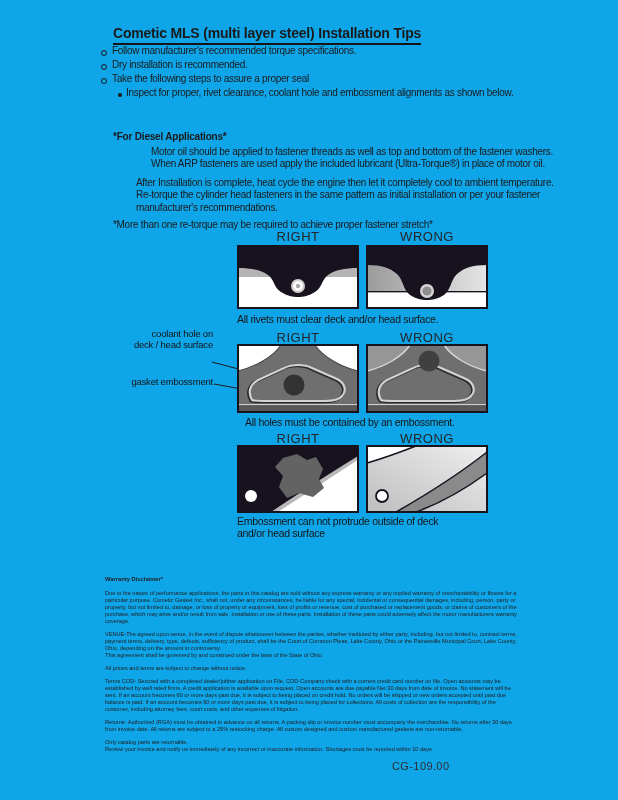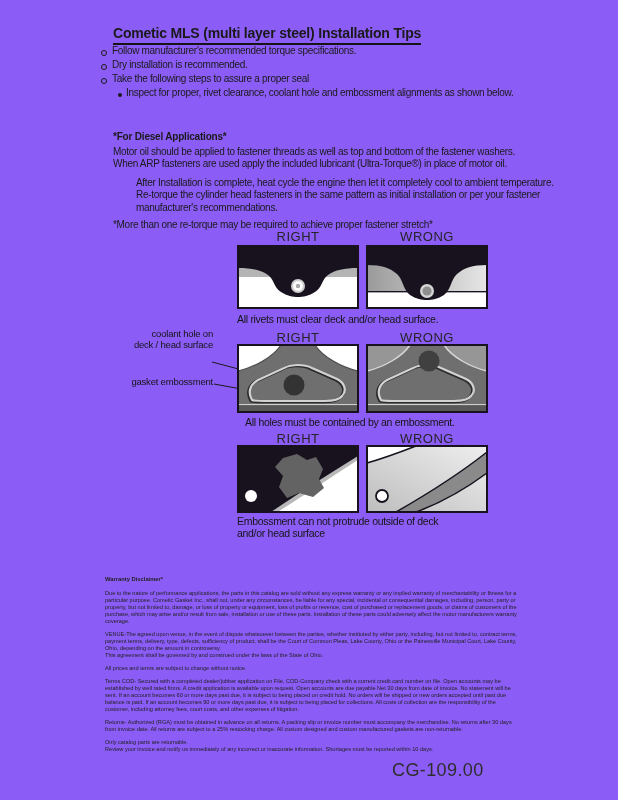--- a/index.html
+++ b/index.html
@@ -1,16 +1,16 @@
 <!DOCTYPE html>
 <html><head>
 <meta charset="utf-8">
 <style>
   html,body{margin:0;padding:0;background:#e8e8e8;}
-  .page{position:relative;width:618px;height:800px;background:#8b5cf6;overflow:hidden;
+  .page{position:relative;width:618px;height:800px;background:#0ea5e9;overflow:hidden;
         font-family:"Liberation Sans", sans-serif;color:#1a1a1a;}
   .abs{position:absolute;}
 
   
   .doc-title{font-size:14px;font-weight:bold;border-bottom:2px solid #151515;padding-bottom:2px;
              letter-spacing:-0.2px;display:inline-block;}
   .bullet-row{display:flex;align-items:center;line-height:12px;font-size:10px;
               letter-spacing:-0.3px;white-space:nowrap;margin-bottom:2px;}
   .marker-hollow{width:4px;height:4px;border:1px solid #1a1a1a;border-radius:50%;
                  display:inline-block;margin:3px 5px 0 0;flex:none;}
@@ -30,21 +30,21 @@
   .annotation{position:absolute;width:125px;text-align:right;font-size:9.5px;
               letter-spacing:-0.2px;line-height:11px;color:#151515;}
 
   
   .disclaimer{position:absolute;left:105px;top:576px;width:415px;font-size:5.6px;
               line-height:7px;letter-spacing:0;color:#222;}
   .disclaimer .dp{margin:0 0 6px 0;}
   .disclaimer .dp.tight{margin:0;}
   .disc-head{font-weight:bold;margin:0 0 7px 0;font-size:5.8px;}
 
-  .page-number{position:absolute;left:392px;top:760px;font-size:18px;letter-spacing:0.4px;color:#2e2e2e;}
+  .page-number{position:absolute;left:392px;top:760px;font-size:11px;letter-spacing:0.4px;color:#2e2e2e;}
 </style>
 </head>
 <body>
 
 <div class="page">
 
   <div class="abs" style="left:113px;top:24px;">
     <span class="doc-title">Cometic MLS (multi layer steel) Installation Tips</span>
   </div>
 
@@ -62,21 +62,21 @@
       <span>Take the following steps to assure a proper seal</span>
     </div>
     <div class="bullet-row sub-indent">
       <span class="marker-solid"></span>
       <span>Inspect for proper, rivet clearance, coolant hole and embossment alignments as shown below.</span>
     </div>
   </div>
 
   <div class="abs" style="left:113px;top:119px;">
     <div class="section-heading">*For Diesel Applications*</div>
-    <div class="body-para" style="margin-top:4px;">Motor oil should be applied to fastener threads as well as top and bottom of the fastener washers. When ARP fasteners are used apply the included lubricant (Ultra-Torque®) in place of motor oil.</div>
+    <div class="body-para" style="margin-top:4px;margin-left:38px;">Motor oil should be applied to fastener threads as well as top and bottom of the fastener washers. When ARP fasteners are used apply the included lubricant (Ultra-Torque®) in place of motor oil.</div>
     <div class="body-para" style="margin-top:6px;margin-left:23px;">After Installation is complete, heat cycle the engine then let it completely cool to ambient temperature. Re-torque the cylinder head fasteners in the same pattern as initial installation or per your fastener manufacturer's recommendations.</div>
     <div class="body-para" style="margin-top:5px;">*More than one re-torque may be required to achieve proper fastener stretch*</div>
   </div>
 
   <div>
     <div class="panel-label" style="left:237px;top:229px;">RIGHT</div>
     <div class="panel-label" style="left:366px;top:229px;">WRONG</div>
 
     <svg class="panel" style="left:237px;top:245px;" width="122" height="64" viewBox="0 0 122 64">
       <rect x="0" y="0" width="122" height="64" fill="#ffffff"></rect>

